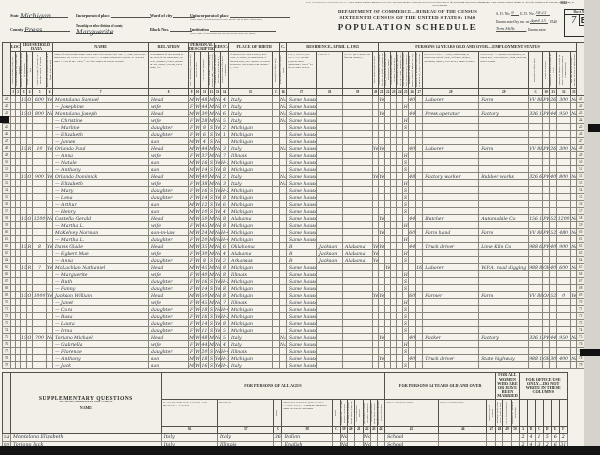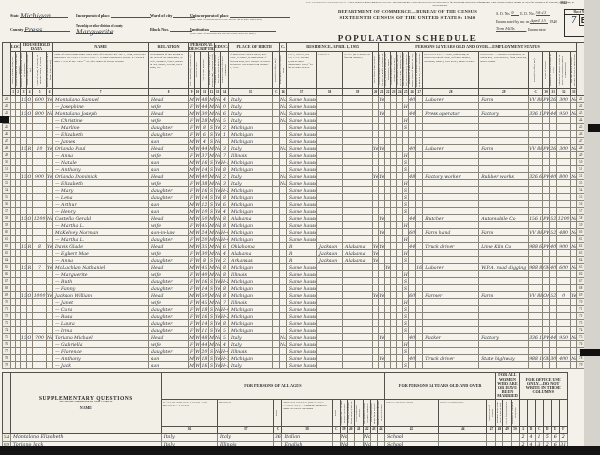--- a/index.html
+++ b/index.html
@@ -18,21 +18,21 @@
   .head{position:relative;height:42px;color:#2b2b28;}
   .fld{position:absolute;font-size:4.2px;white-space:nowrap;}
   .fld .lab{font-weight:bold;}
   .fld .note{display:block;font-size:2.6px;color:#55514a;}
   .rule{display:inline-block;border-bottom:0.5px solid #55514a;min-width:28px;height:5px;vertical-align:bottom;}
   .hand{font-style:italic;color:#2a3340;font-family:"DejaVu Serif",serif;}
   .hd-hand{font-size:6.5px;}
   .ctr{position:absolute;left:300px;top:9px;width:215px;text-align:center;}
   .ctr .l1{font-size:4.6px;font-weight:bold;letter-spacing:.2px;}
   .ctr .l2{font-size:5px;font-weight:bold;letter-spacing:.3px;margin-top:1px;}
-  .ctr .l3{font-size:9px;font-weight:bold;letter-spacing:1.5px;margin-top:13px;}
+  .ctr .l3{font-size:9px;font-weight:bold;letter-spacing:1.5px;margin-top:2px;}
   .rgt{position:absolute;left:496px;top:10px;width:66px;font-size:3.8px;}
   .rgt div{margin-bottom:2px;white-space:nowrap;}
   .sheetbox{position:absolute;left:564px;top:9px;width:30px;height:26px;border:1px solid #2b2b28;text-align:center;}
   .sheetbox .sl{font-size:3.2px;font-weight:bold;border-bottom:.5px solid #2b2b28;}
   .sheetbox .sv{font-size:9px;}
   .sheetbox .sv b{border:1px solid #2b2b28;padding:0 1px;font-family:"Liberation Sans",sans-serif;}
 
   table{border-collapse:collapse;table-layout:fixed;margin-left:2px;background:#f6f3ec;}
   #main-table{width:580px;}
   #supp-table{width:566px;margin-top:3px;}

